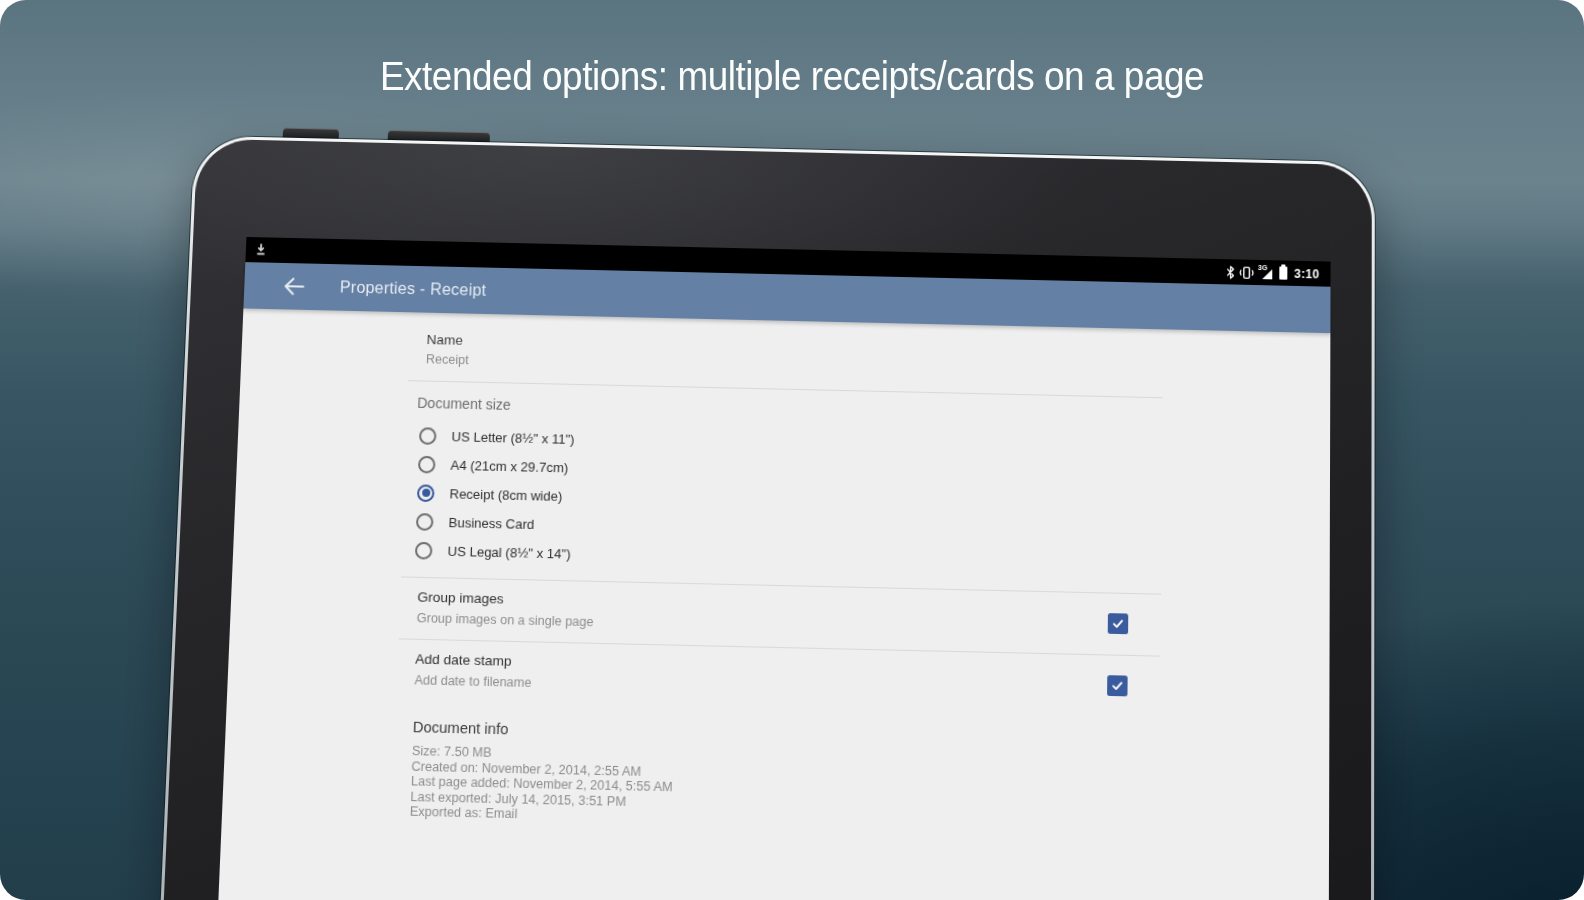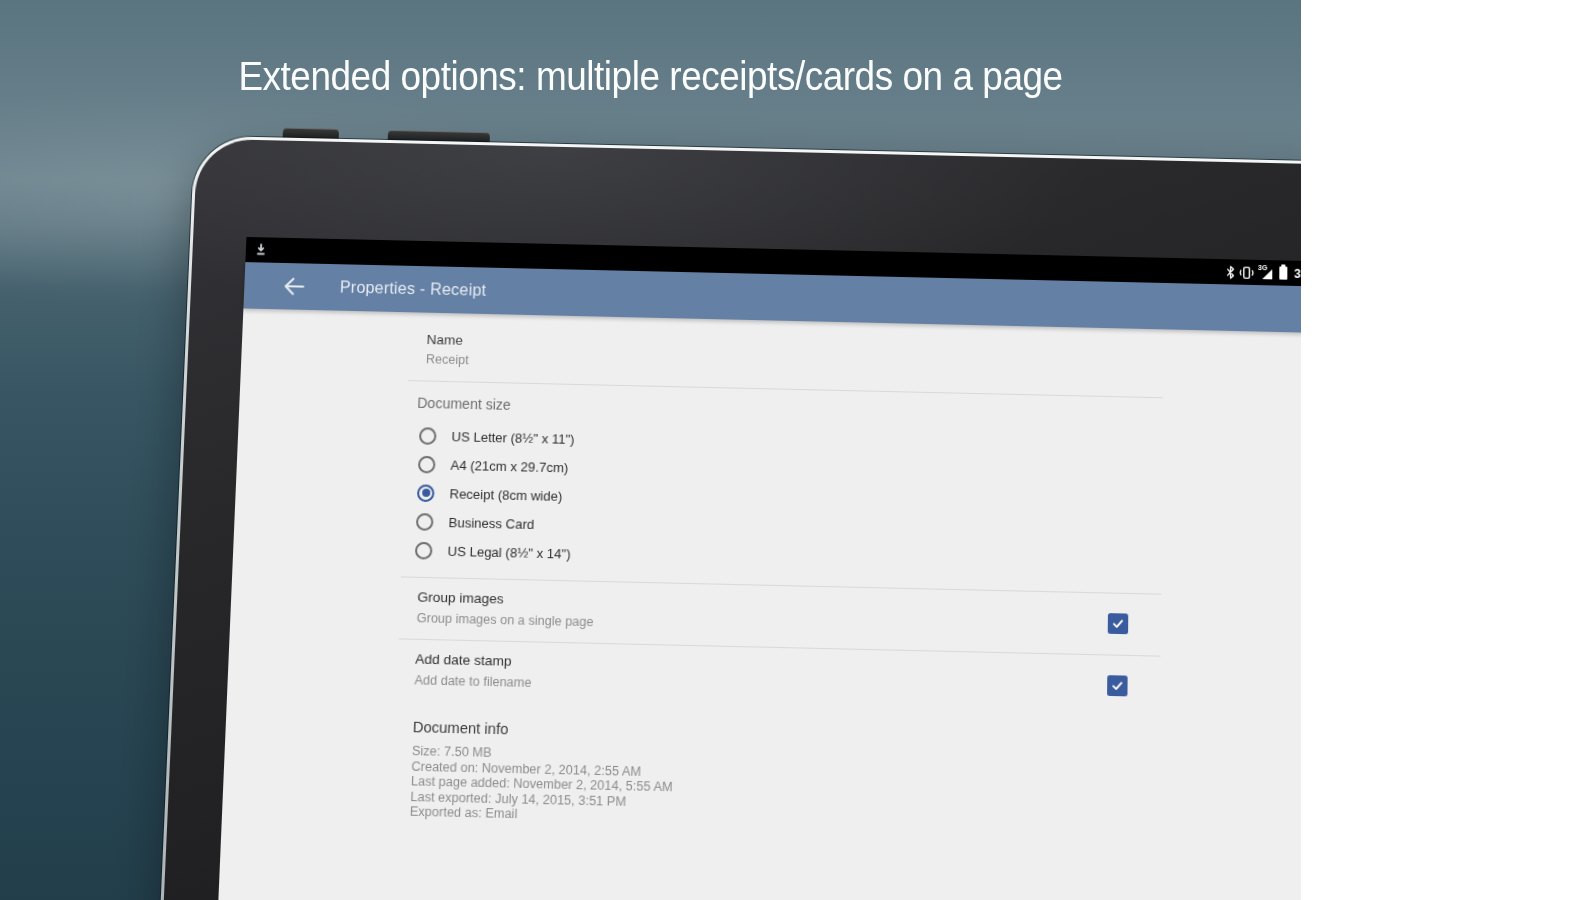--- a/index.html
+++ b/index.html
@@ -1,28 +1,29 @@
 <!DOCTYPE html>
 <html><head>
 <meta charset="utf-8">
 <style>
   * { margin:0; padding:0; box-sizing:border-box; }
   html,body { width:1584px; height:900px; }
   body { font-family:"Liberation Sans", sans-serif; overflow:hidden; }
 
   
   .stage{
-    position:relative; width:1301px; height:900px; overflow:hidden;
+    position:relative; width:1584px; height:900px; overflow:hidden;
     background:
       radial-gradient(ellipse 900px 520px at 102% 108%, rgba(4,24,38,.92) 0%, rgba(8,32,46,.55) 45%, rgba(8,32,46,0) 72%),
       radial-gradient(ellipse 620px 160px at 14% 22%, rgba(255,255,255,.10) 0%, rgba(255,255,255,0) 70%),
       linear-gradient(180deg,
         #5a7480 0%, #647d88 10%, #6b838d 20%, #607984 25%,
         #45616d 32%, #375563 44%, #2f4d5a 58%, #2a4754 72%,
         #264351 85%, #223e4b 100%);
+    border-radius: 26px;
   }
 
   
   .hero-title{
     position:absolute; top:54px; left:0; width:100%;
     text-align:center; color:#fbfdfd; font-size:41px; font-weight:400;
     letter-spacing:-.5px; line-height:1.1;
     transform:scaleX(.9); transform-origin:50% 50%;
   }
 

